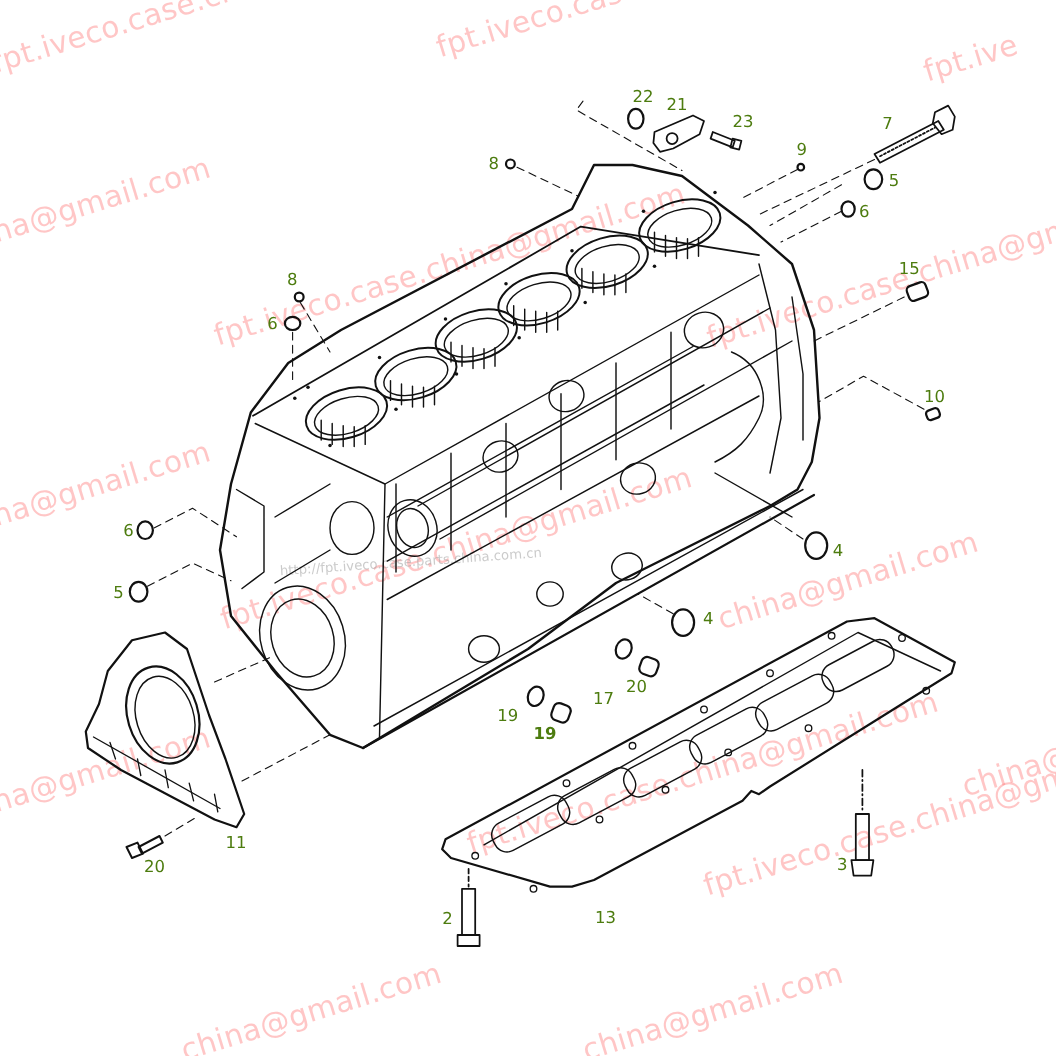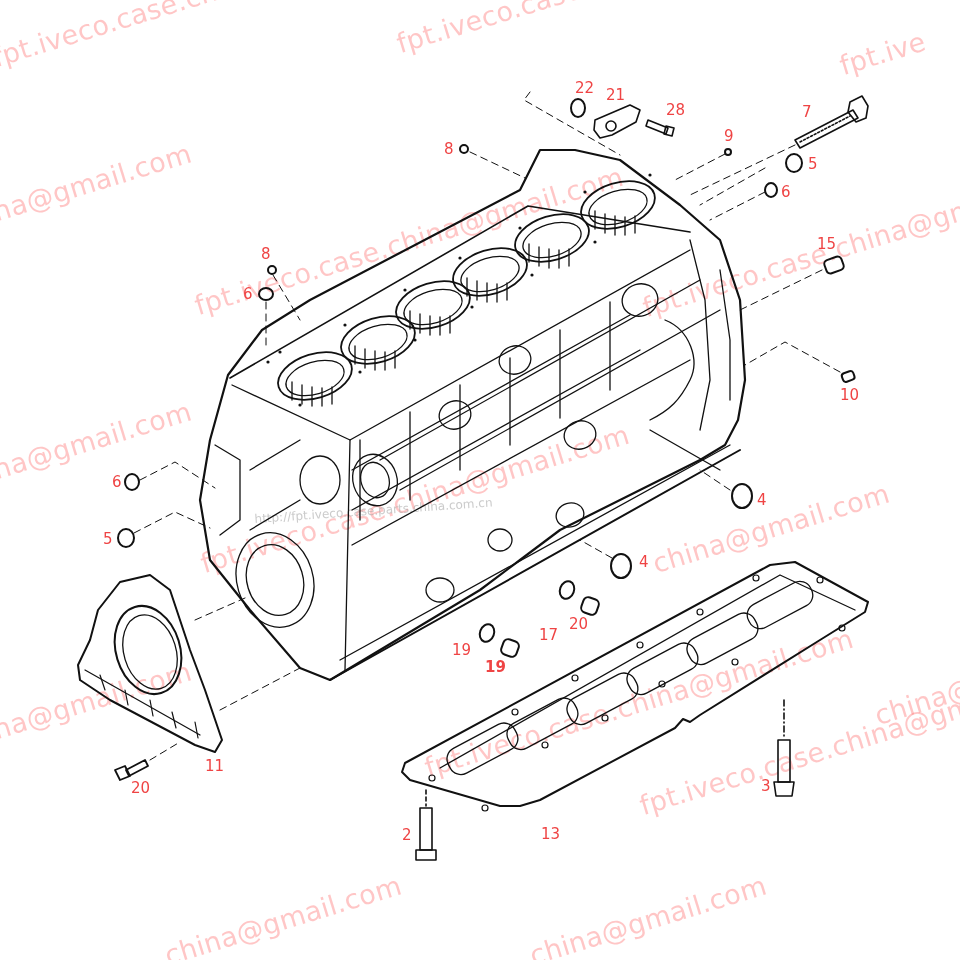--- a/index.html
+++ b/index.html
@@ -1,19 +1,19 @@
 <!DOCTYPE html>
 <html><head>
 <meta charset="utf-8">
 <style>
   html, body { margin: 0; padding: 0; background: #ffffff; }
   body { width: 960px; height: 960px; overflow: hidden; position: relative; font-family: "DejaVu Sans", sans-serif; }
   #stage { position: absolute; left: 0; top: 0; width: 960px; height: 960px; }
   svg.drawing { position: absolute; left: 0; top: 0; }
-  .label { position: absolute; font-family: "DejaVu Sans", sans-serif; font-size: 15px; color: #ef4444; line-height: 1; white-space: nowrap; }
+  .label { position: absolute; font-family: "DejaVu Sans", sans-serif; font-size: 15px; color: #4d7c0f; line-height: 1; white-space: nowrap; }
   .wm { position: absolute; font-family: "DejaVu Sans", sans-serif; font-size: 27px; color: rgba(255,120,120,0.42); white-space: nowrap; transform-origin: left bottom; transform: rotate(-17deg); pointer-events: none; letter-spacing: 0.3px; }
   .faint { position: absolute; font-family: "DejaVu Sans", sans-serif; font-size: 12px; color: rgba(160,160,160,0.55); white-space: nowrap; transform-origin: left bottom; transform: rotate(-17deg); }
 </style>
 </head>
 <body>
 
 <div id="stage">
 
   <div class="wm" style="left:-2px; top:42px;">fpt.iveco.case.china@gmail.com</div>
   <div class="wm" style="left:402px; top:28px;">fpt.iveco.case.china@gmail.com</div>
@@ -209,30 +209,30 @@
         <path d="M220 710 L 300 668"></path>
         <path d="M150 760 L 180 742"></path>
         <path d="M730 490 L 700 470"></path>
         <path d="M612 558 L 580 540"></path>
       </g>
     </g>
   </svg>
 
   <div class="label" style="left:575px; top:81px;">22</div>
   <div class="label" style="left:606px; top:88px;text-align:right;">21</div>
-  <div class="label" style="left:666px; top:103px;">28</div>
+  <div class="label" style="left:666px; top:103px;">23</div>
   <div class="label" style="left:802px; top:105px;">7</div>
   <div class="label" style="left:724px; top:129px;">9</div>
   <div class="label" style="left:444px; top:142px;">8</div>
   <div class="label" style="left:808px; top:157px;">5</div>
   <div class="label" style="left:781px; top:185px;">6</div>
   <div class="label" style="left:817px; top:237px;">15</div>
   <div class="label" style="left:261px; top:247px;">8</div>
   <div class="label" style="left:243px; top:287px;">6</div>
-  <div class="label" style="left:840px; top:353px;margin-top:35px;">10</div>
+  <div class="label" style="left:840px; top:353px;">10</div>
   <div class="label" style="left:112px; top:475px;">6</div>
   <div class="label" style="left:757px; top:493px;">4</div>
   <div class="label" style="left:103px; top:532px;">5</div>
   <div class="label" style="left:639px; top:555px;">4</div>
   <div class="label" style="left:539px; top:628px;">17</div>
   <div class="label" style="left:569px; top:617px;text-align:right;">20</div>
   <div class="label" style="left:452px; top:643px;">19</div>
   <div class="label" style="left:485px; top:660px;font-weight:bold;">19</div>
   <div class="label" style="left:205px; top:759px;">11</div>
   <div class="label" style="left:761px; top:779px;">3</div>

